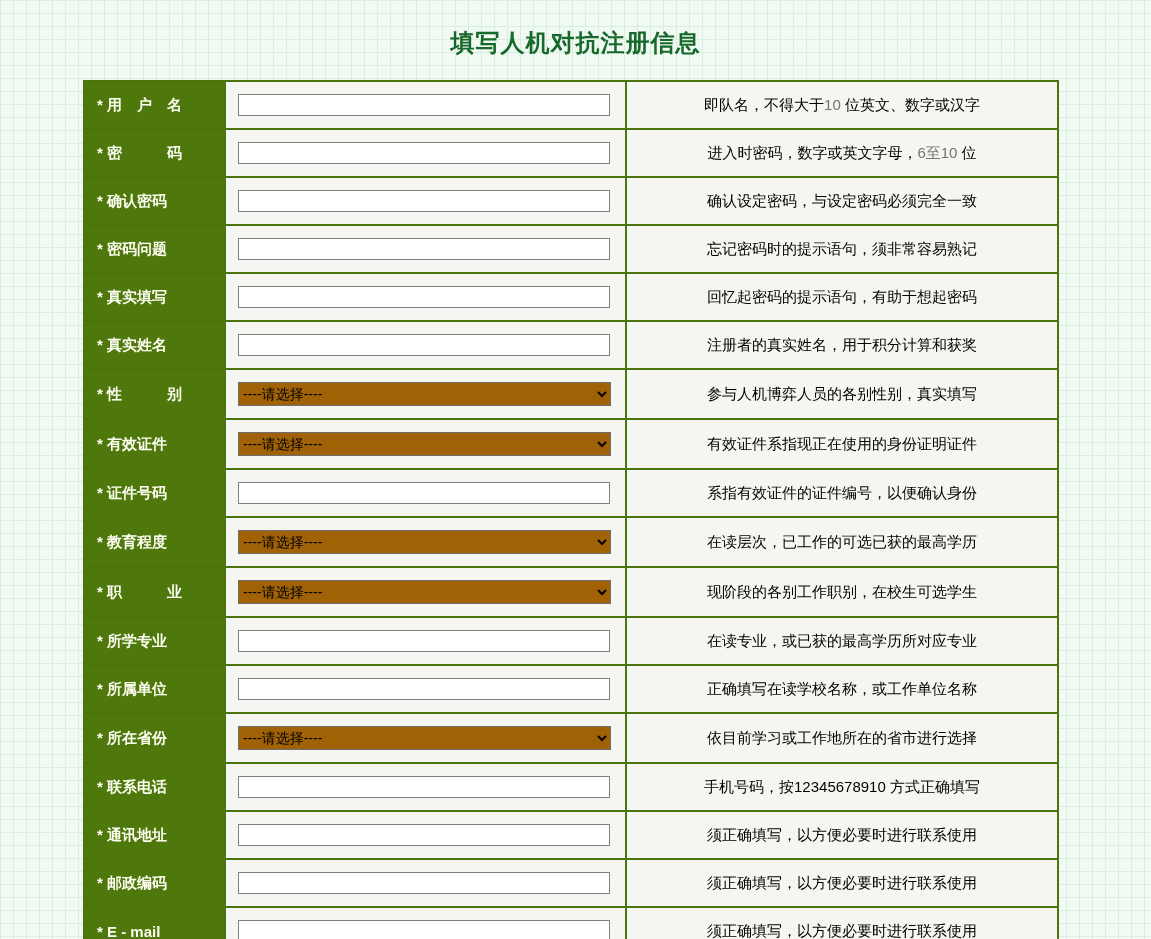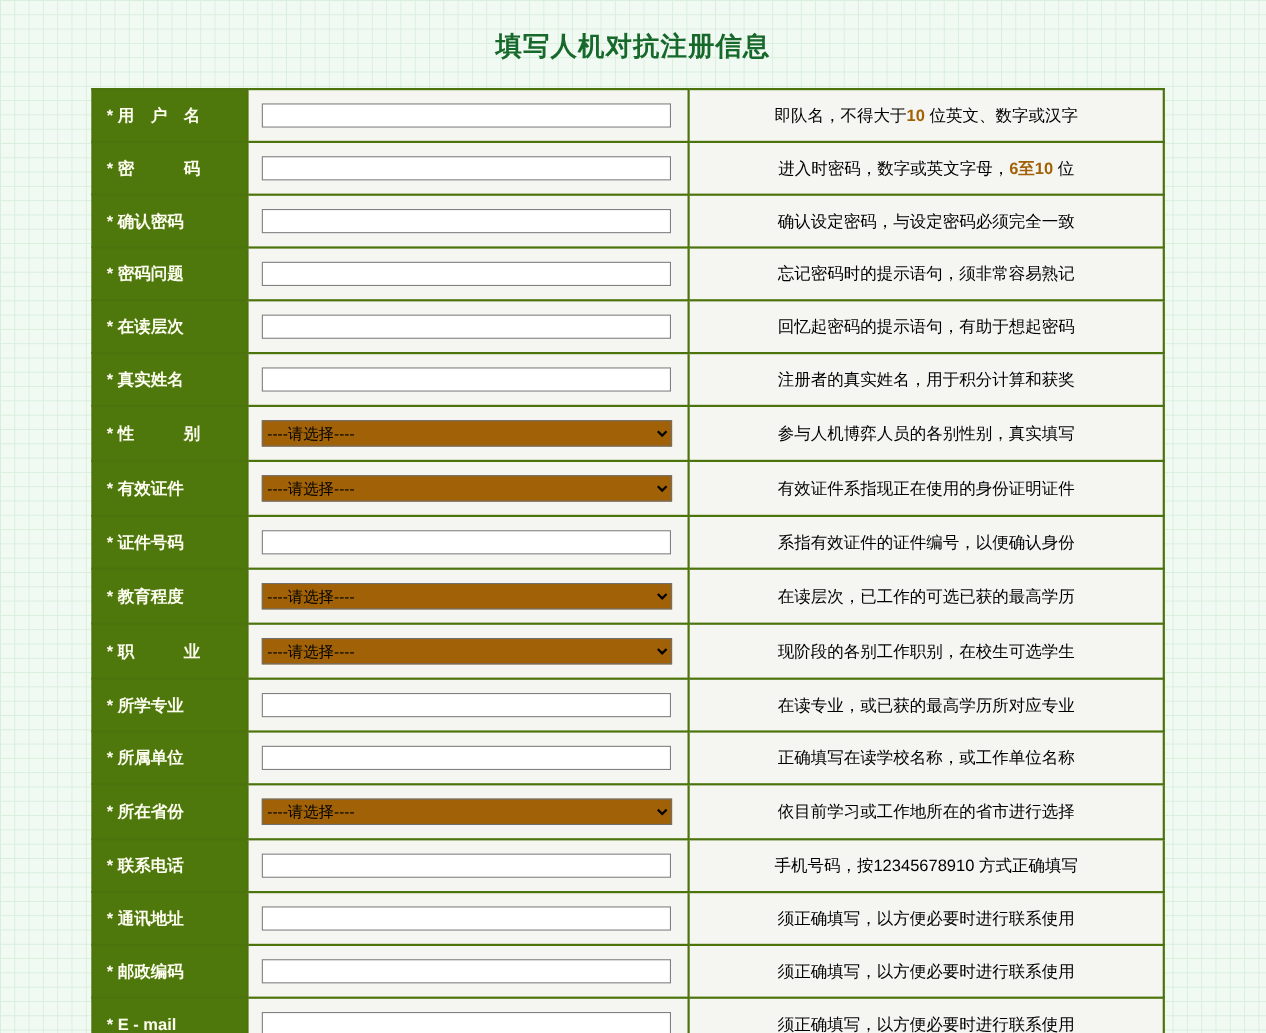--- a/index.html
+++ b/index.html
@@ -51,21 +51,21 @@
     background: #f5f5f2;
     padding-left: 12px;
   }
   td.desc-cell {
     width: 432px;
     background: #f5f5f2;
     text-align: center;
     font-size: 15px;
     color: #000000;
   }
-  .d-red { color: #a16207; font-weight: bold; }
+  .d-red { color: #737373; font-weight: normal; }
   .text-input {
     display: block;
     width: 372px;
     height: 22px;
     box-sizing: border-box;
     border: 1px solid #808080;
     background: #ffffff;
     font-size: 14px;
     padding: 0 3px;
   }
@@ -132,21 +132,21 @@
   </tr>
         <tr class="form-row">
     <td class="label-cell">* 密码问题</td>
     <td class="field-cell">
       <input class="text-input" type="text" style="">
 
     </td>
     <td class="desc-cell"><span class="d-pre">忘记密码时的提示语句，须非常容易熟记</span><span class="d-red"></span><span class="d-post"></span></td>
   </tr>
         <tr class="form-row">
-    <td class="label-cell">* 在读层次</td>
+    <td class="label-cell">* 真实填写</td>
     <td class="field-cell">
       <input class="text-input" type="text" style="">
 
     </td>
     <td class="desc-cell"><span class="d-pre">回忆起密码的提示语句，有助于想起密码</span><span class="d-red"></span><span class="d-post"></span></td>
   </tr>
         <tr class="form-row">
     <td class="label-cell">* 真实姓名</td>
     <td class="field-cell">
       <input class="text-input" type="text" style="">

